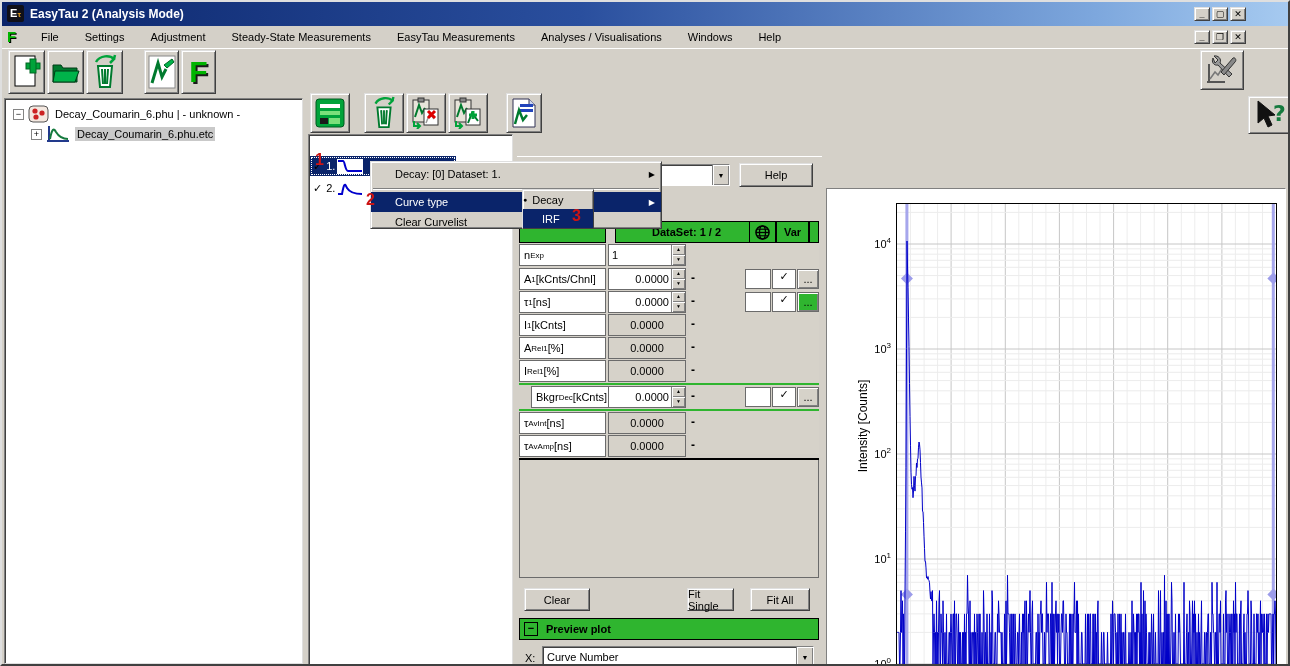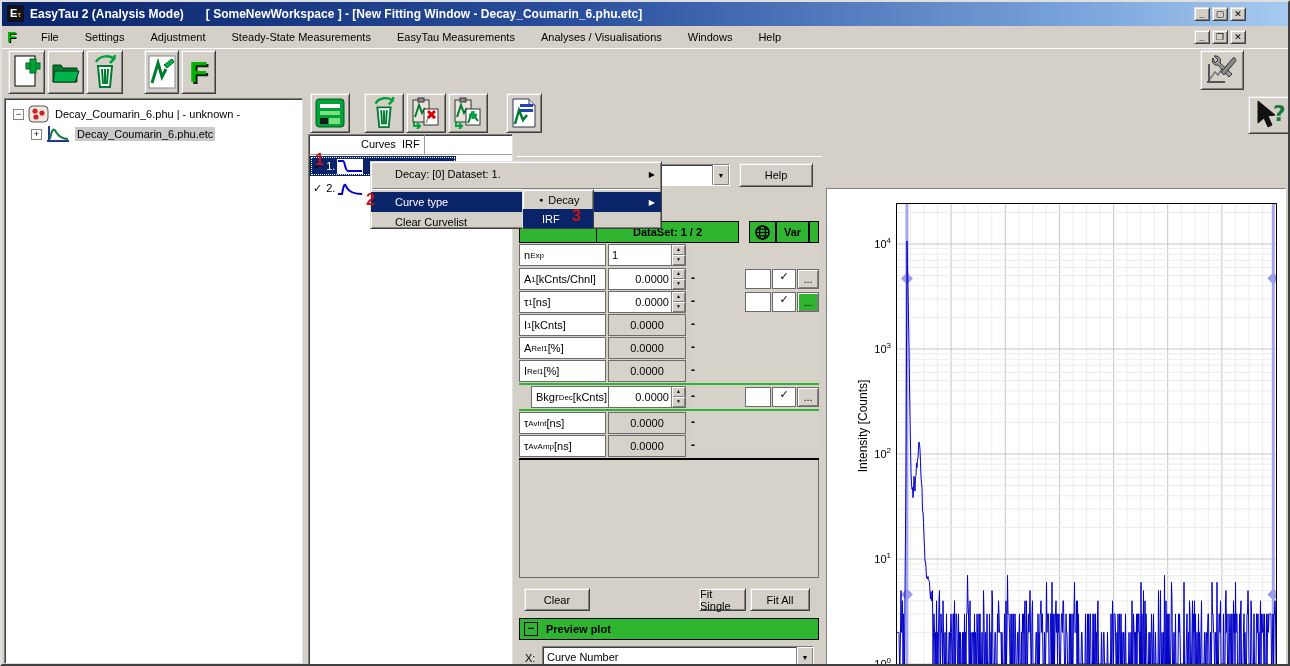--- a/index.html
+++ b/index.html
@@ -36,21 +36,20 @@
 .redstep{position:absolute;color:#cc1414;font-weight:bold;font-size:16px;z-index:60;font-family:"Liberation Sans",sans-serif}
 .ticklbl{position:absolute;font-size:11px;text-align:right;width:28px}
 .greenbar{background:#2fb52f;border:1px solid #000}
 </style>
 </head>
 <body>
 
 <div class="abs titlebar">
   <div class="abs" style="left:5px;top:3px;width:17px;height:17px;background:#101018;border-radius:2px;color:#fff;font-weight:bold;font-size:11px;text-align:center;line-height:16px">E<span style="color:#e8a020;font-size:8px">τ</span></div>
   <span class="title-text" style="margin-left:28px">EasyTau 2 (Analysis Mode)</span>
-  <span class="title-text" style="margin-left:22px">[ SomeNewWorkspace ] - [New Fitting Window - Decay_Coumarin_6.phu.etc]</span>
   <div class="abs" style="right:42px;top:5px;display:flex;gap:2px">
     <div class="btn winbtn">_</div>
     <div class="btn winbtn">▢</div>
     <div class="btn winbtn">✕</div>
   </div>
 </div>
 
 <div class="abs menubar">
   <div class="abs" style="left:5px;top:3px;width:16px;height:16px;color:#00b400;font-weight:bold;font-size:15px;text-shadow:1px 1px 0 #000;line-height:15px">F</div>
   <div style="margin-left:26px;display:flex">
@@ -189,24 +188,20 @@
     <svg width="24" height="18" viewBox="0 0 24 18" style="margin-left:4px">
         <line x1="3" y1="1" x2="3" y2="16" stroke="#223a8c" stroke-width="2"></line>
         <line x1="1" y1="16" x2="23" y2="16" stroke="#223a8c" stroke-width="2"></line>
         <path d="M4 14 C6 3 8 3 10 7 C13 12 17 14 22 14" fill="none" stroke="#157a3e" stroke-width="2"></path>
       </svg>
     <span style="margin-left:5px;background:#c9c9c9;padding:1px 2px">Decay_Coumarin_6.phu.etc</span>
   </div>
 </div>
 
 <div class="abs sunken" style="left:306px;top:132px;width:205px;height:532px">
-  <div class="abs" style="left:0;top:0;width:100%;height:20px;border-bottom:1px solid #9a9a9a">
-    <span style="position:absolute;left:52px;top:3px;white-space:pre">Curves  IRF</span>
-    <div class="abs" style="left:115px;top:0;width:1px;height:20px;background:#9a9a9a"></div>
-  </div>
   <div class="abs" style="left:1px;top:21px;width:146px;height:20px;background:#0a246a;color:#fff;outline:1px dotted #fff;outline-offset:-2px;display:flex;align-items:center">
     <span style="margin-left:3px;color:#000;background:transparent">✓</span>
     <span style="margin-left:4px">1.</span>
     <svg width="26" height="15" viewBox="0 0 26 15" style="margin-left:2px;background:#fff">
         <path d="M1 2 L6 2 C8 2 8 12 11 12 L25 12" fill="none" stroke="#0000cc" stroke-width="2"></path>
       </svg>
     <span style="margin-left:8px">crv[0]</span>
   </div>
   <div class="abs" style="left:1px;top:43px;width:146px;height:20px;display:flex;align-items:center">
     <span style="margin-left:3px">✓</span>
@@ -226,21 +221,21 @@
       <span class="txt">Exponential Tailfit</span>
       <span class="arrowbtn">▼</span>
     </div>
     <div class="abs btn" style="left:222px;top:6px;width:74px;height:24px">
         <span>Help</span>
       </div>
 
     <div class="abs" style="left:2px;top:64px;width:300px;height:233px">
 
       <div class="cell grn" style="left:0;top:0;width:87px;height:22px"></div>
-      <div class="cell grn" style="left:77px;top:0;width:143px;height:22px">
+      <div class="cell grn" style="left:96px;top:0;width:143px;height:22px">
           <span>DataSet: 1 / 2</span>
         </div>
       <div class="cell grn" style="left:230px;top:0;width:27px;height:22px">
         <svg width="15" height="15" viewBox="0 0 16 16">
             <circle cx="8" cy="8" r="7" fill="none" stroke="#000" stroke-width="1.6"></circle>
             <ellipse cx="8" cy="8" rx="3.2" ry="7" fill="none" stroke="#000" stroke-width="1.4"></ellipse>
             <line x1="1" y1="8" x2="15" y2="8" stroke="#000" stroke-width="1.4"></line>
             <line x1="2" y1="4.5" x2="14" y2="4.5" stroke="#000" stroke-width="1.2"></line>
             <line x1="2" y1="11.5" x2="14" y2="11.5" stroke="#000" stroke-width="1.2"></line>
           </svg>
@@ -375,21 +370,21 @@
 
       <div class="abs" style="left:0;top:237px;width:300px;height:2px;background:#000"></div>
     </div>
 
     <div class="abs" style="left:172px;top:64px;width:130px;height:233px;background:#d6d2c9;z-index:-1"></div>
     <div class="abs" style="left:2px;top:303px;width:300px;height:118px;background:#d6d2c9;border:1px solid #6b6b6b;border-top:none"></div>
 
     <div class="abs btn" style="left:7px;top:431px;width:66px;height:23px">
         <span>Clear</span>
       </div>
-    <div class="abs btn" style="left:182px;top:431px;width:47px;height:23px">
+    <div class="abs btn" style="left:170px;top:431px;width:47px;height:23px">
         <span>Fit Single</span>
       </div>
     <div class="abs btn" style="left:233px;top:431px;width:60px;height:23px">
         <span>Fit All</span>
       </div>
 
     <div class="abs greenbar" style="left:2px;top:461px;width:300px;height:22px;display:flex;align-items:center">
       <div style="width:14px;height:14px;margin-left:4px;background:#2fb52f;border:1.5px solid #000;font-size:11px;line-height:11px;text-align:center;font-weight:bold"><span>−</span></div>
       <span style="margin-left:8px;font-weight:bold">Preview plot</span>
     </div>
@@ -496,21 +491,21 @@
   <div class="ctx-item hl">
     <span>Curve type</span>
     <span class="sub-arrow">▶</span>
   </div>
   <div class="ctx-item">
     <span>Clear Curvelist</span>
   </div>
 </div>
 
 <div class="abs ctx" style="left:520px;top:187px;width:72px;height:40px;z-index:45">
-  <div class="ctx-item" style="padding-left:16px;height:19px">
+  <div class="ctx-item" style="padding-left:0;height:19px">
     <span style="font-size:7px;margin-right:5px">●</span>
     <span>Decay</span>
   </div>
   <div class="ctx-item hl" style="padding-left:19px;height:19px">
     <span>IRF</span>
   </div>
 </div>
 
 <div class="redstep" style="left:313px;top:149px">1</div>
 <div class="redstep" style="left:364px;top:189px">2</div>

